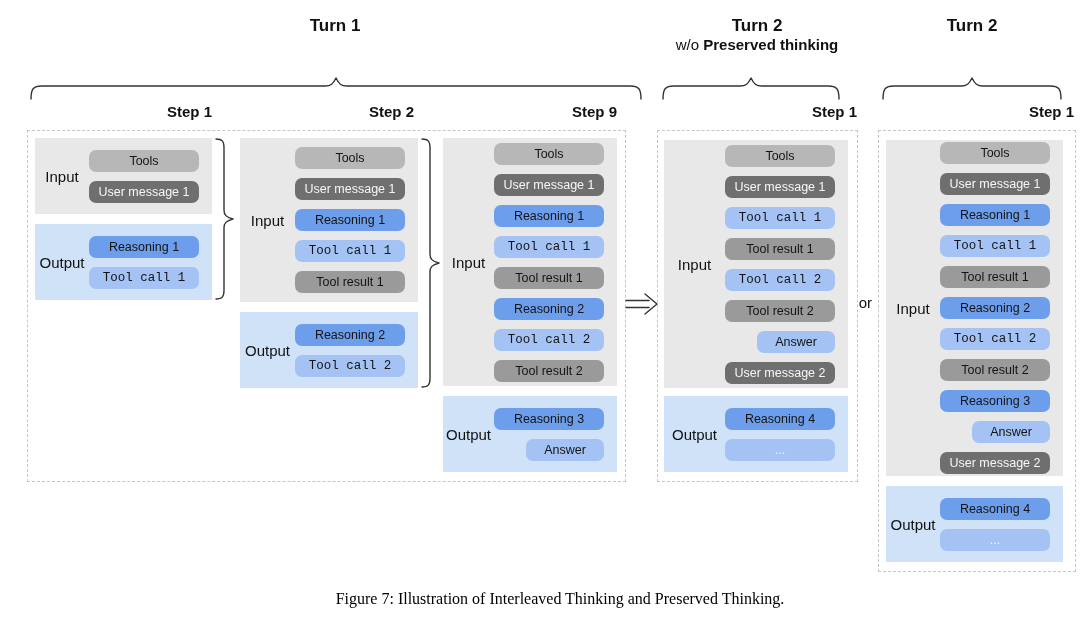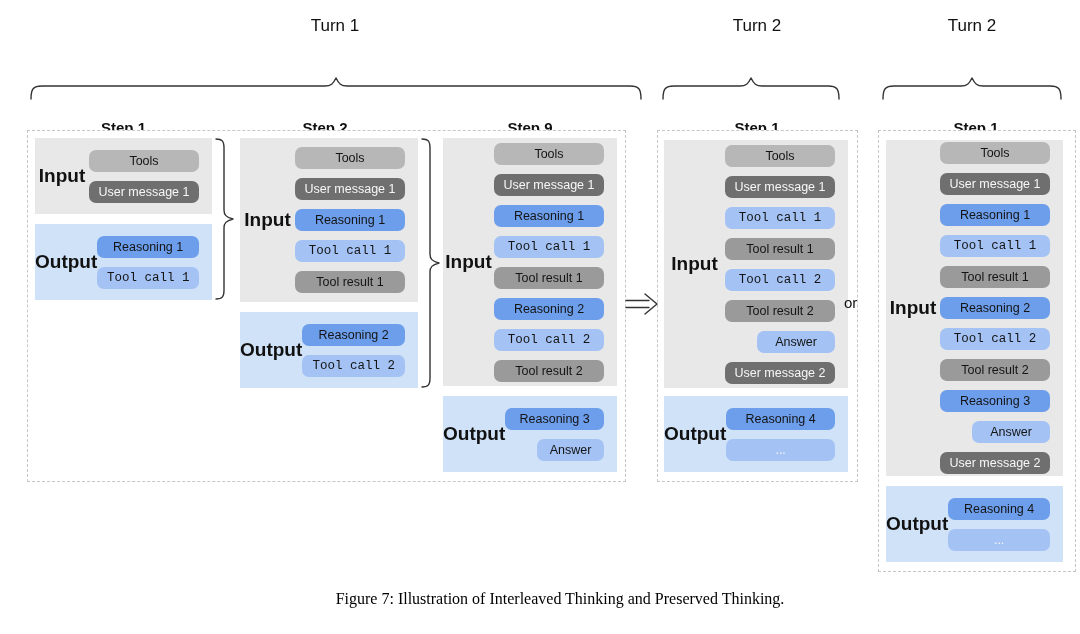--- a/index.html
+++ b/index.html
@@ -1,56 +1,57 @@
 <!DOCTYPE html>
 <html style="--tools-pill: #b7b7b7; --tool-result-pill: #9a9a9a; --user-message-pill: #6f6f6f; --reasoning-pill: #6d9eeb; --tool-call-pill: #a4c2f4; --input-group-bg: #e8e8e8; --output-group-bg: #cfe2f7; --pill-text-dark: #141414; --pill-text-light: #f7f7f7; --panel-border: #c6c6c6;"><head>
 <meta charset="utf-8">
 <style>
   html,body { margin:0; padding:0; background:#ffffff; }
   #canvas {
     position:relative; width:1080px; height:634px; background:#ffffff;
     font-family:"Liberation Sans", sans-serif; color:#111111; overflow:hidden;
   }
   .abs { position:absolute; }
-  .turn-title { font-size:17px; font-weight:400; text-align:center; }
+  .turn-title { font-size:17px; font-weight:700; text-align:center; }
   .turn-sub   { font-size:15px; text-align:center; white-space:pre; }
-  .step-label { font-size:15px; font-weight:700; text-align:center;margin-top:16px; }
+  .step-label { font-size:15px; font-weight:700; text-align:right; }
   .panel { position:absolute; border:1px dashed var(--panel-border); background:#ffffff; }
   .group { position:absolute; display:flex; align-items:center; }
   .group.input-group  { background:var(--input-group-bg); }
   .group.output-group { background:var(--output-group-bg); }
-  .group-label { flex:1; text-align:center; font-weight:700; font-size:19px; color:#111; }
+  .group-label { flex:1; text-align:center; font-weight:400; font-size:15px; color:#111; }
   .pill-stack { width:110px; margin-right:13px; display:flex; flex-direction:column; gap:9px; justify-content:center; }
   .pill {
     height:22px; line-height:22px; border-radius:7px; font-size:12.5px;
     text-align:center; white-space:nowrap; overflow:hidden;
   }
   .pill-tools      { background:var(--tools-pill);        color:var(--pill-text-dark); }
   .pill-user       { background:var(--user-message-pill); color:var(--pill-text-light); }
   .pill-reasoning  { background:var(--reasoning-pill);    color:var(--pill-text-dark); }
   .pill-toolcall   { background:var(--tool-call-pill);    color:var(--pill-text-dark);font-family:Liberation Mono, monospace; }
   .pill-toolresult { background:var(--tool-result-pill);  color:var(--pill-text-dark); }
   .pill-answer     { background:var(--tool-call-pill);    color:var(--pill-text-dark);margin-left:32px; }
   .pill-dots       { background:var(--tool-call-pill);    color:var(--pill-text-light); }
   .brace path, .arrow path { stroke:#333333; stroke-width:1.4; fill:none; stroke-linecap:round; stroke-linejoin:round; }
-  .or-label { font-size:15px; text-align:left; }
+  .or-label { font-size:15px; text-align:right; }
   .caption { position:absolute; left:0; top:590px; width:1080px; text-align:center;
              font-family:"Liberation Serif", serif; font-size:16px; color:#000;margin-left:20px; }
 </style>
 </head>
 <body>
 
 <div id="canvas">
 
   <div class="abs" style="left:35px; top:16px; width:600px;">
     <div class="turn-title">Turn 1</div>
   </div>
 
   <div class="abs" style="left:657px; top:16px; width:200px;">
     <div class="turn-title">Turn 2</div>
+    <div class="turn-sub"><span>w/o </span><b>Preserved thinking</b></div>
   </div>
 
   <div class="abs" style="left:872px; top:16px; width:200px;">
     <div class="turn-title">Turn 2</div>
   </div>
 
   <svg class="abs brace" style="left:30px; top:77px;" width="612" height="25">
     <path d="M1,22 C1,12 3,9 12,9 H295 C301,9 303,7 306,1 C309,7 311,9 317,9 H600 C609,9 611,12 611,22"></path>
   </svg>
   <svg class="abs brace" style="left:662px; top:77px;" width="178" height="25">

